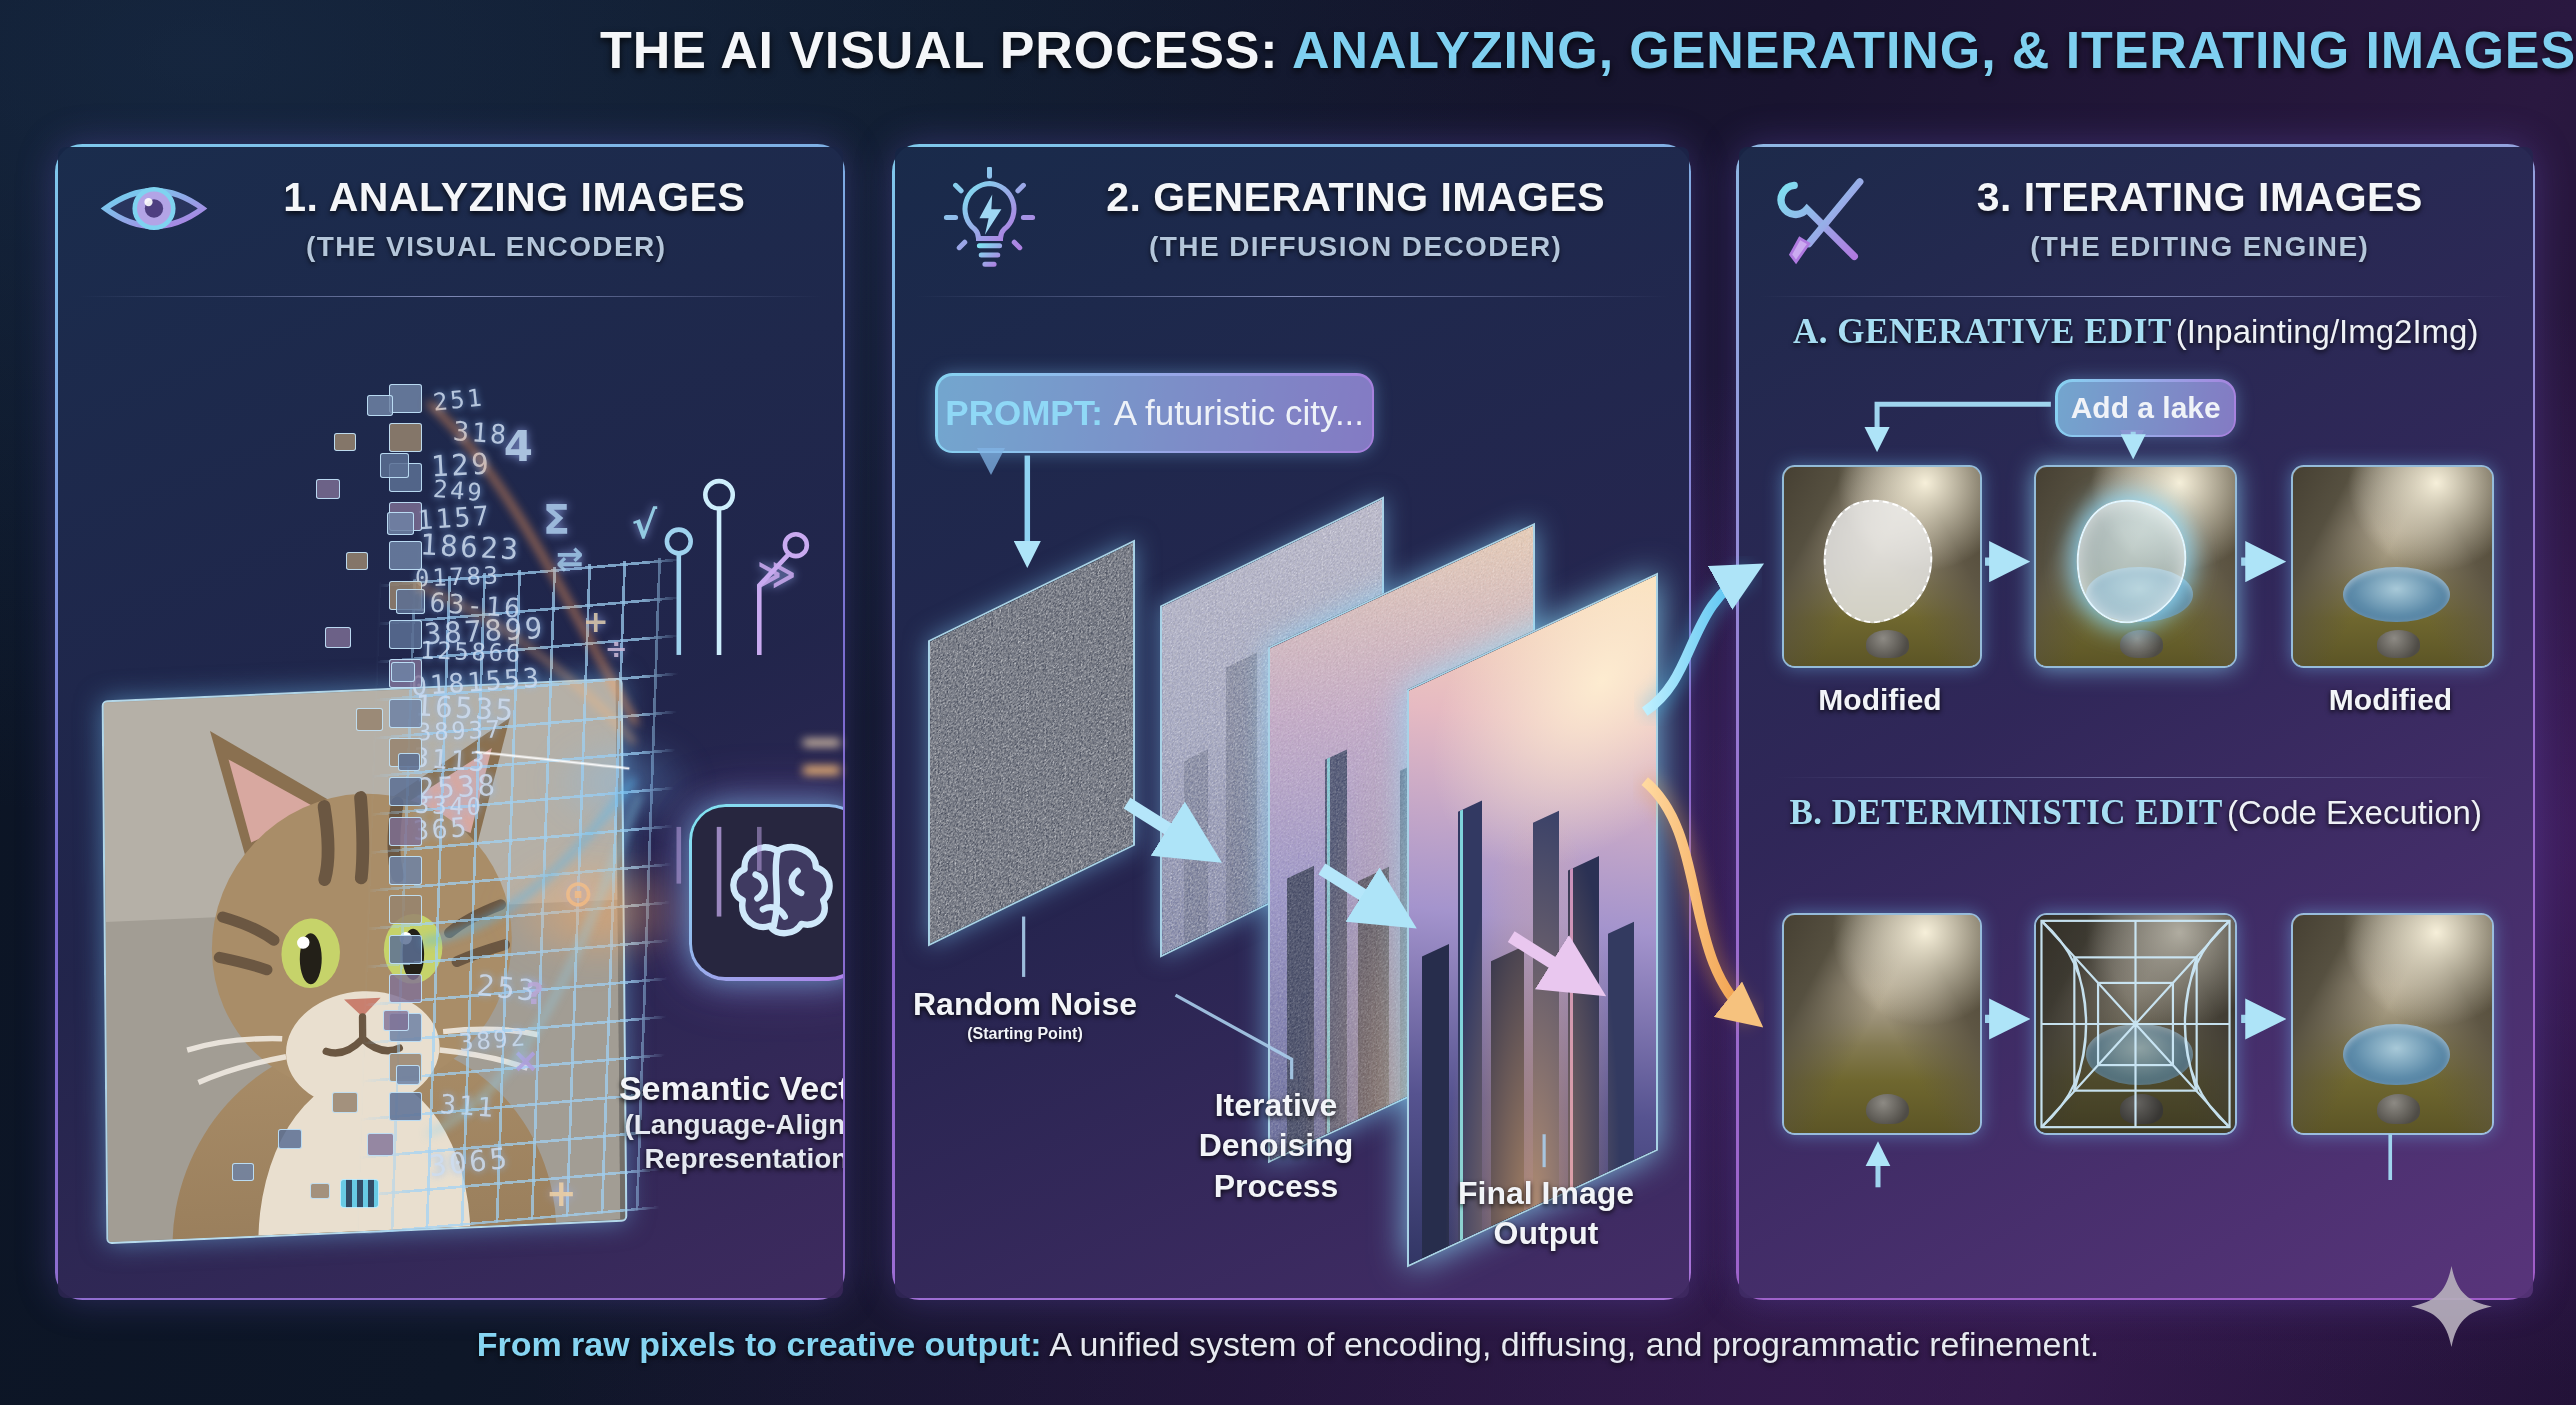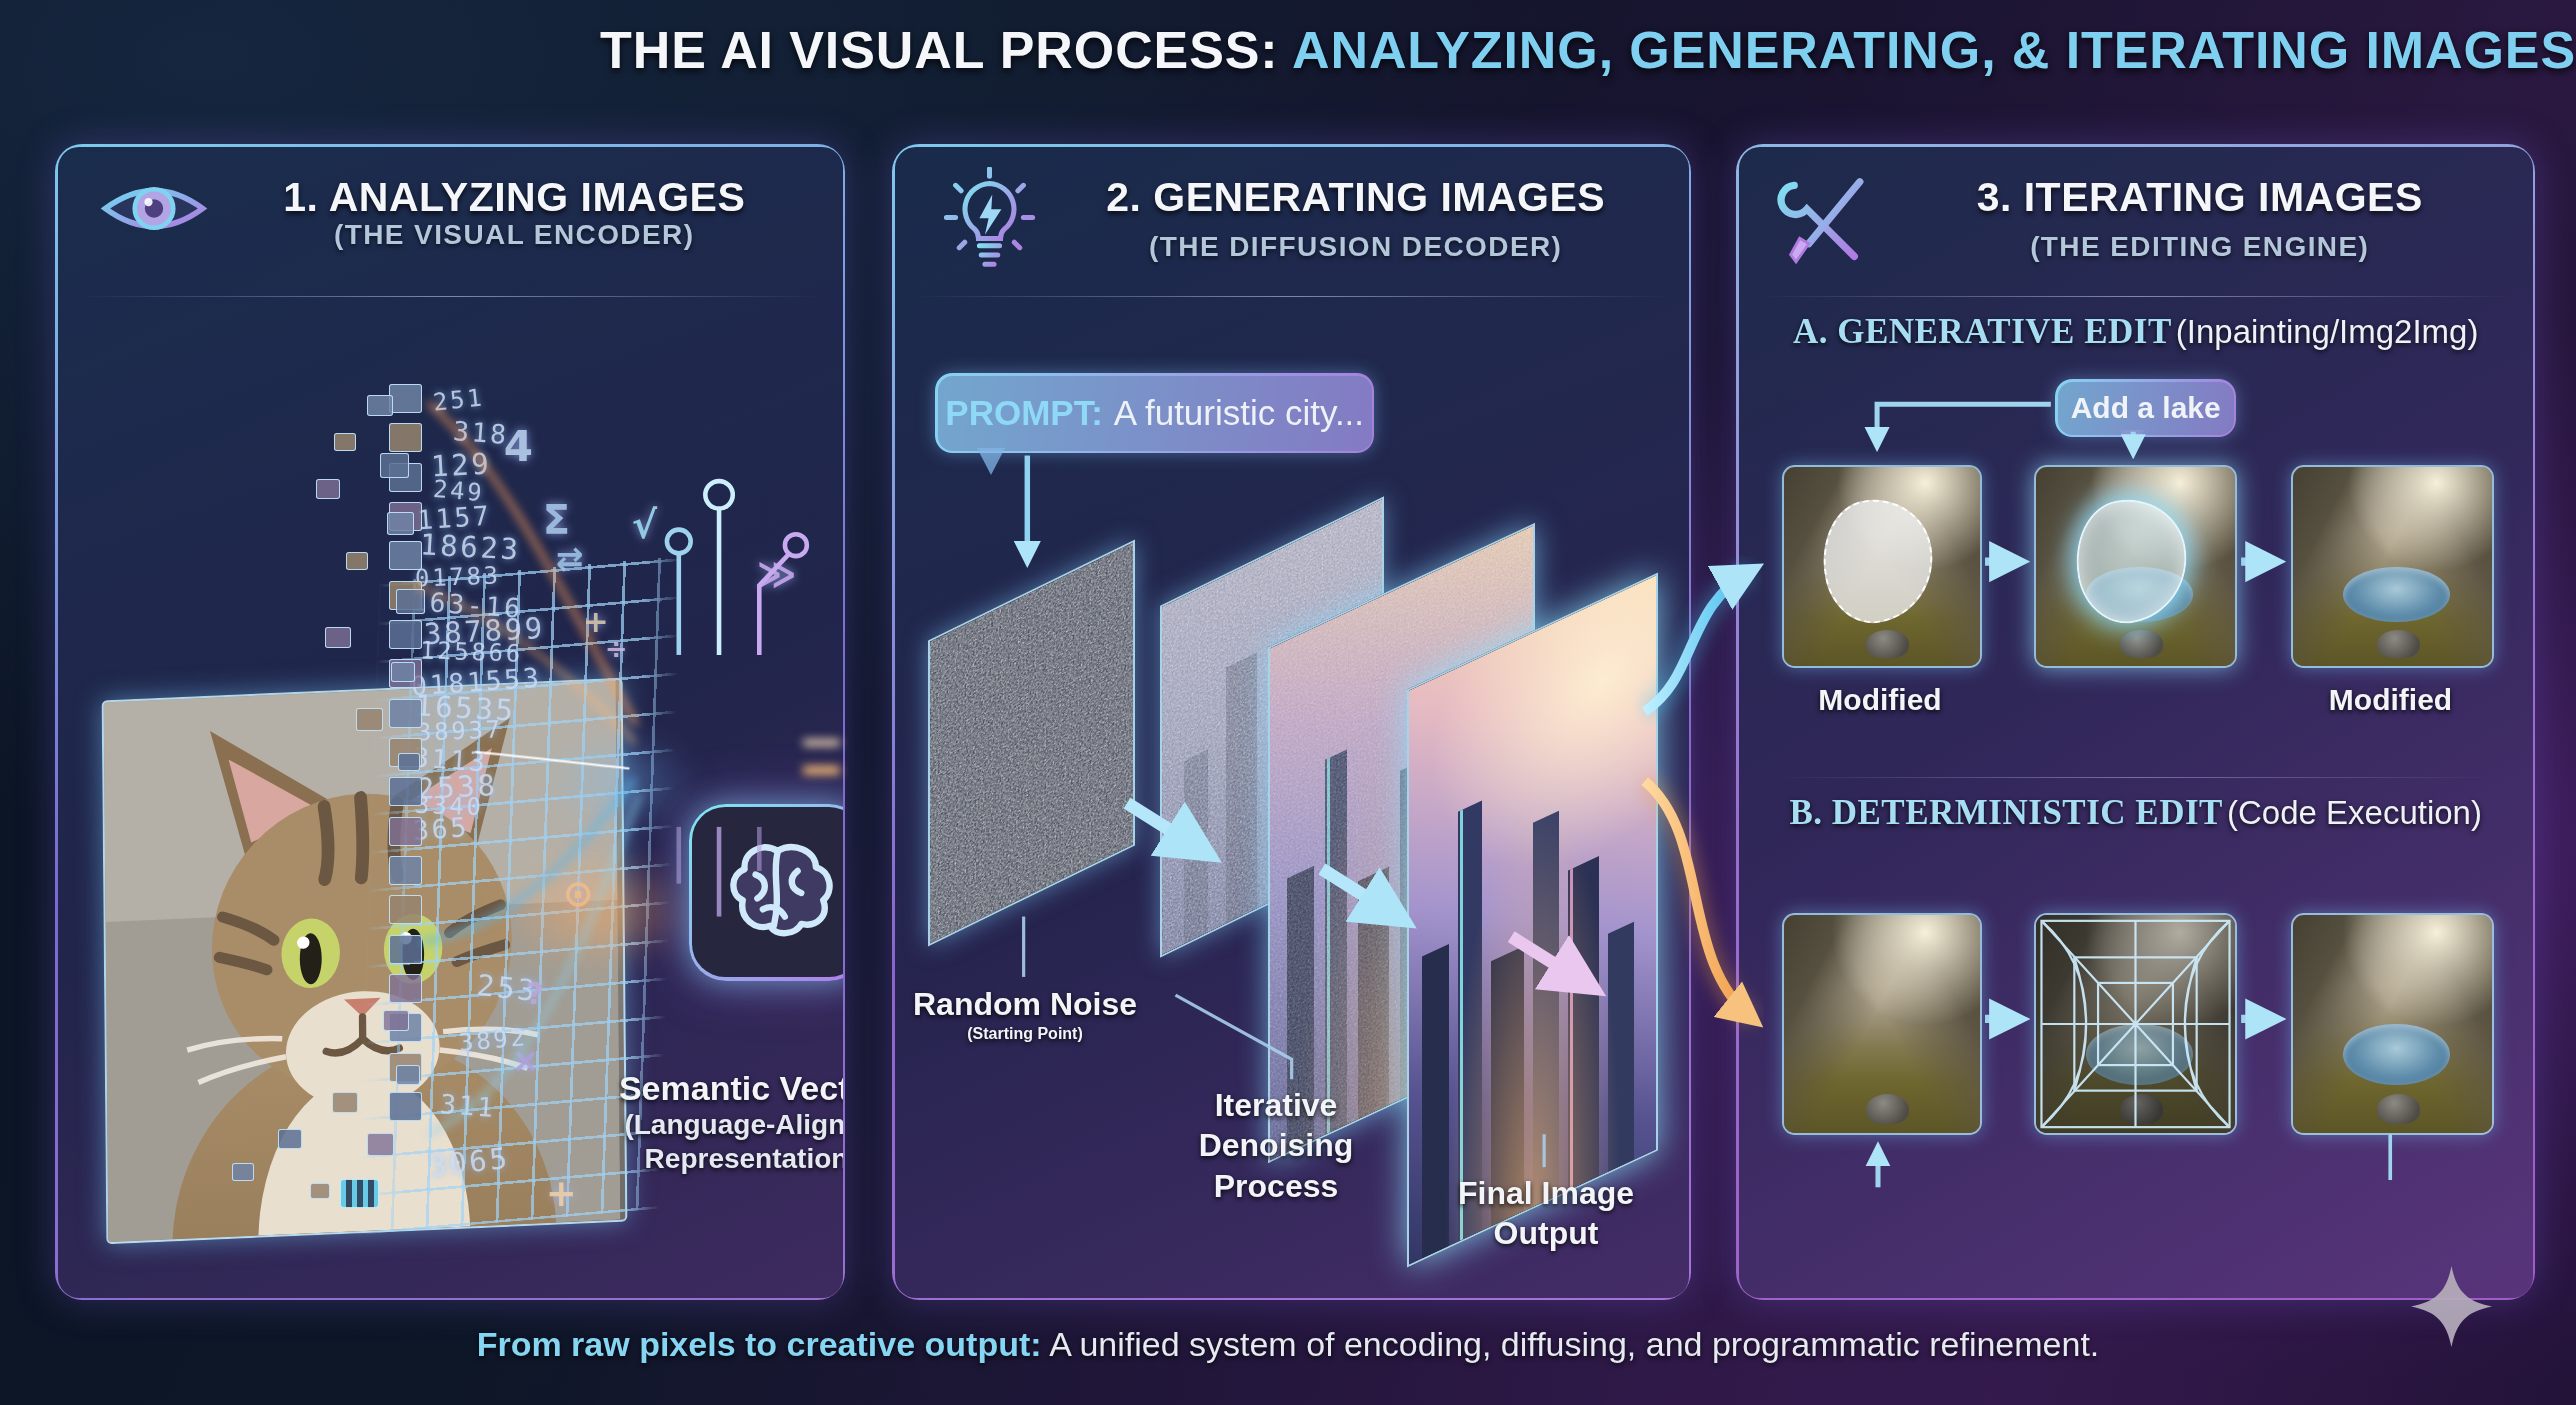--- a/index.html
+++ b/index.html
@@ -19,21 +19,21 @@
   .footer-line{position:absolute;top:1325px;left:0;width:100%;text-align:center;font-size:34px;
     text-shadow:0 1.8px 5.5px rgba(0,0,0,.8);}
   .footer-line .f-hl{color:#86d5f2;font-weight:700;}
   .footer-line .f-tx{color:#e6e9f0;font-weight:400;}
   
   .panel{position:absolute;top:144px;height:1151px;border-radius:27.4px;padding:2.7px;
     box-shadow:0 0 37px rgba(110,90,200,.35);}
   .panel.p1{left:55px;width:785px;background:linear-gradient(165deg,#7fc9ec,#7b6ad0 55%,#9a6fd0);}
   .panel.p2{left:892px;width:794px;background:linear-gradient(165deg,#7fc9ec,#8a64cc 60%,#a873d8);}
   .panel.p3{left:1736px;width:794px;background:linear-gradient(165deg,#8fb8e4,#9a6fd0 50%,#a05cc8);}
-  .pinner{position:relative;width:100%;height:100%;border-radius:21px;overflow:hidden;}
+  .pinner{position:relative;width:100%;height:100%;border-radius:8px;overflow:hidden;}
   .p1 .pinner{background:linear-gradient(155deg,rgba(22,38,70,.96) 0%,rgba(30,34,70,.96) 55%,rgba(56,38,88,.94) 100%);}
   .p2 .pinner{background:linear-gradient(155deg,rgba(21,36,68,.96) 0%,rgba(34,34,74,.96) 55%,rgba(62,40,96,.94) 100%);}
   .p3 .pinner{background:linear-gradient(150deg,rgba(24,36,68,.96) 0%,rgba(44,36,84,.96) 45%,rgba(84,50,118,.94) 100%);}
   .hicon{position:absolute;}
   .htitle{position:absolute;width:100%;text-align:center;font-weight:800;color:#f4f6f9;
     font-size:41px;letter-spacing:0.5px;text-shadow:0 2.7px 5.5px rgba(0,0,0,.7);white-space:nowrap;}
   .hsub{position:absolute;width:100%;text-align:center;font-weight:700;color:#b4c6da;
     font-size:28px;letter-spacing:1.4px;text-shadow:0 1.8px 4.6px rgba(0,0,0,.6);white-space:nowrap;}
   .divider{position:absolute;left:20px;right:20px;top:149px;height:1.8px;
     background:linear-gradient(90deg,rgba(170,180,230,0),rgba(175,185,235,.65),rgba(170,180,230,0));}
@@ -146,21 +146,21 @@
                 <stop offset="1" stop-color="#b07ae0"></stop>
               </linearGradient>
             </defs>
           <path d="M8,43 Q61,4 114,43 Q61,82 8,43 Z" fill="rgba(130,110,200,.14)" stroke="url(#gEye)" stroke-width="6"></path>
           <circle cx="61" cy="43" r="21" fill="#b3a4e6" stroke="#7fd3f0" stroke-width="5"></circle>
           <circle cx="61" cy="43" r="10" fill="#4e3f80"></circle>
           <circle cx="55" cy="36" r="4.5" fill="#ffffff" opacity=".9"></circle>
         </svg>
       </div>
       <div class="htitle" style="top:27.4px;padding-left:64px;">1. ANALYZING IMAGES</div>
-      <div class="hsub" style="top:72px;padding-left:64px;">(THE VISUAL ENCODER)</div>
+      <div class="hsub" style="top:84px;padding-left:36px;">(THE VISUAL ENCODER)</div>
       <div class="divider"></div>
 
       <div class="cat-photo">
         <svg width="512" height="540" viewBox="0 0 280 295">
           <defs>
             <linearGradient id="gFur" x1="0" y1="0" x2="0" y2="1">
               <stop offset="0" stop-color="#a98d68"></stop>
                 <stop offset="1" stop-color="#8a7050"></stop>
               </linearGradient>
           </defs>

